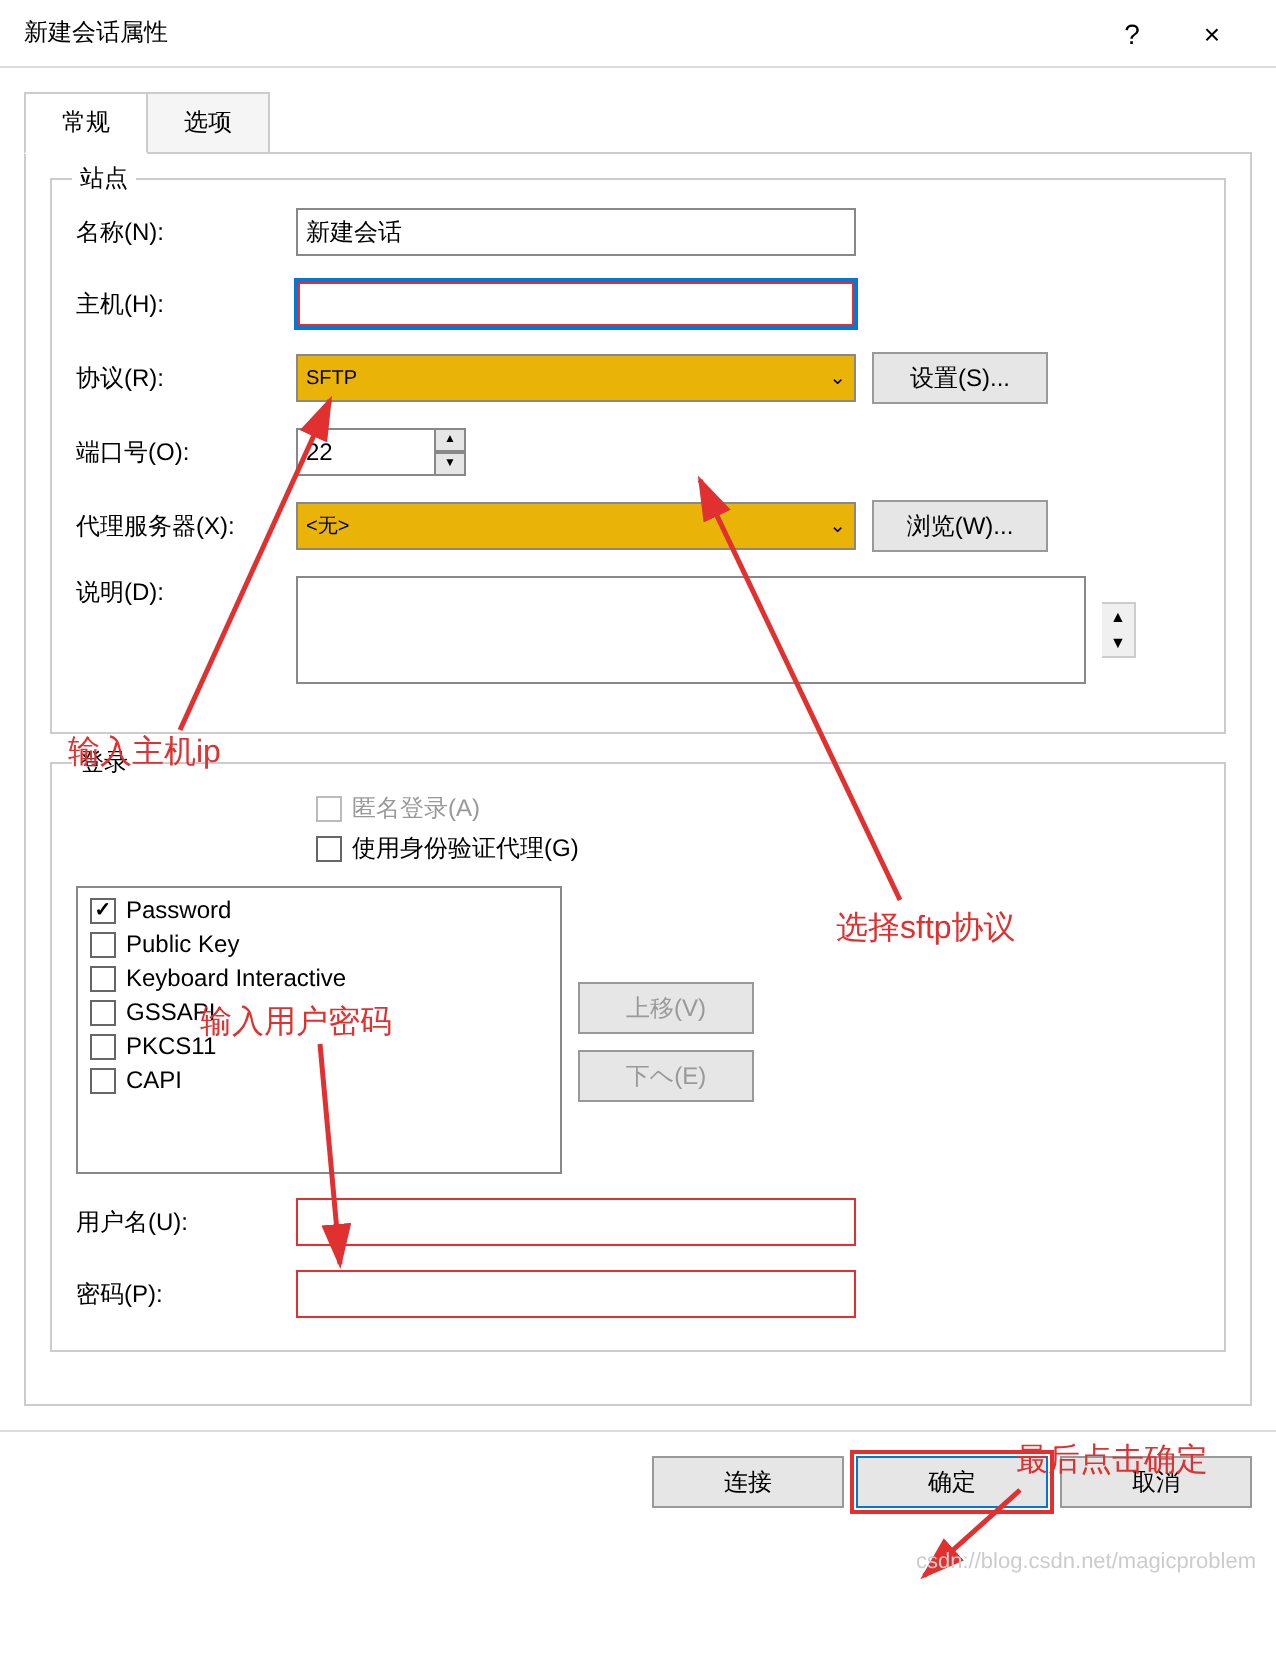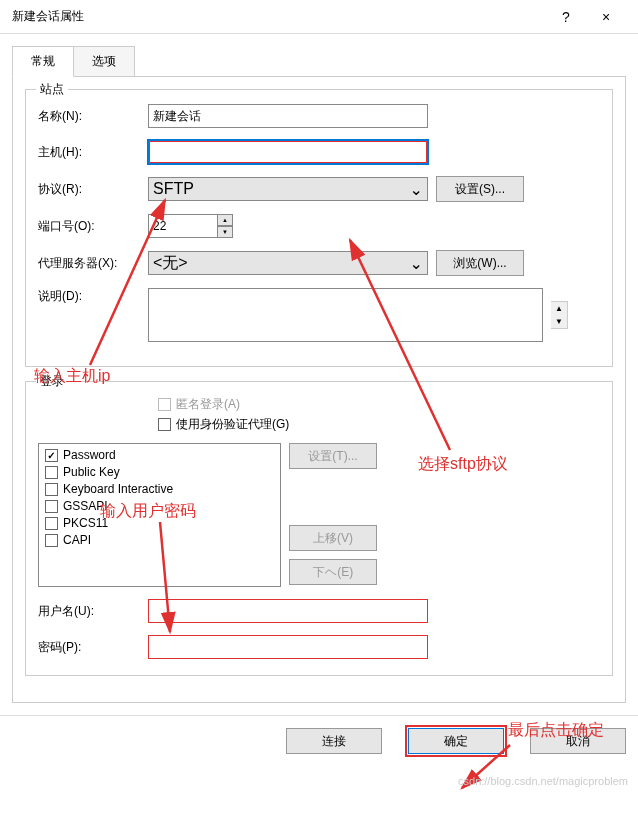--- a/index.html
+++ b/index.html
@@ -14,21 +14,21 @@
     .tab:not(.active) { background: #f5f5f5; border-left: none; }
     .tabpanel { border: 1px solid #ccc; padding: 12px; }
     .fieldset { border: 1px solid #ccc; margin: 0 0 14px 0; padding: 14px 12px 12px 12px; position: relative; }
     .fieldset-legend { position: absolute; top: -9px; left: 10px; background: #fff; padding: 0 4px; font-size: 12px; }
     .row { display: flex; align-items: center; margin-bottom: 12px; min-height: 24px; }
     .row-label { width: 110px; font-size: 12px; }
     .row-field { flex: 1; display: flex; align-items: center; gap: 8px; }
     .input { height: 24px; border: 1px solid #888; background: #fff; padding: 0 4px; font-size: 12px; font-family: inherit; }
     .input-name { width: 280px; }
     .input-host { width: 280px; border: 2px solid #e03030; outline: 2px solid #0078d7; outline-offset: -1px; }
-    .select { height: 24px; border: 1px solid #888; background: #e5e5e5; padding: 0 4px; font-size: 16px; display: flex; align-items: center; justify-content: space-between; cursor: default; }
+    .select { height: 24px; border: 1px solid #888; background: #eab308; padding: 0 4px; font-size: 10px; display: flex; align-items: center; justify-content: space-between; cursor: default; }
     .select-protocol { width: 280px; }
     .select-proxy { width: 280px; }
     .btn { height: 26px; padding: 0 14px; border: 1px solid #999; background: #e6e6e6; font-size: 12px; font-family: inherit; cursor: default; display: inline-flex; align-items: center; justify-content: center; min-width: 88px; }
     .btn-disabled { color: #999; }
     .spinner { display: flex; align-items: center; }
     .spinner-input { width: 70px; height: 24px; border: 1px solid #888; padding: 0 4px; font-size: 12px; font-family: inherit; }
     .spinner-btns { display: flex; flex-direction: column; margin-left: -1px; }
     .spinner-btn { height: 12px; width: 16px; border: 1px solid #888; background: #e6e6e6; font-size: 6px; text-align: center; line-height: 10px; cursor: default; }
     .textarea { width: 395px; height: 54px; border: 1px solid #888; background: #fff; padding: 2px 4px; font-size: 12px; font-family: inherit; resize: none; }
     .textarea-wrap { display: flex; }
@@ -37,21 +37,21 @@
     .checkbox-row { display: flex; align-items: center; margin-bottom: 3px; font-size: 12px; }
     .checkbox { width: 13px; height: 13px; border: 1px solid #666; margin-right: 5px; display: inline-flex; align-items: center; justify-content: center; font-size: 10px; background: #fff; cursor: default; }
     .checkbox.checked::after { content: "✓"; color: #000; font-weight: bold; }
     .checkbox.disabled { border-color: #bbb; }
     .indent { margin-left: 120px; }
     .method-row { display: flex; align-items: flex-start; margin-bottom: 12px; }
     .method-list { width: 243px; height: 144px; border: 1px solid #888; background: #fff; padding: 4px 6px; }
     .method-side { display: flex; flex-direction: column; gap: 8px; margin-left: 8px; }
     .input-user { width: 280px; border: 1px solid #e03030; }
     .input-pass { width: 280px; border: 1px solid #e03030; }
-    .buttons { display: flex; justify-content: flex-end; gap: 26px; padding: 12px; border-top: 1px solid #ddd; }
+    .buttons { display: flex; justify-content: flex-end; gap: 6px; padding: 12px; border-top: 1px solid #ddd; }
     .btn-ok { outline: 2px solid #e03030; outline-offset: 1px; border: 1px solid #0078d7; }
     .annotation { position: absolute; color: #e03030; font-size: 16px; font-weight: normal; pointer-events: none; }
     .arrow-svg { position: absolute; pointer-events: none; }
     .watermark { position: absolute; right: 10px; bottom: 48px; color: #ccc; font-size: 11px; pointer-events: none; }
   </style>
 </head>
 <body>
 
 <div class="titlebar">
   <span class="titlebar-title">新建会话属性</span>
@@ -164,21 +164,20 @@
           <div class="checkbox-row">
               <span class="checkbox"></span>
               <span>PKCS11</span>
             </div>
           <div class="checkbox-row">
               <span class="checkbox"></span>
               <span>CAPI</span>
             </div>
         </div>
         <div class="method-side">
-          <button class="btn btn-disabled">设置(T)...</button>
           <div style="height:40px;"></div>
           <button class="btn btn-disabled">上移(V)</button>
           <button class="btn btn-disabled">下ヘ(E)</button>
         </div>
       </div>
 
       <div class="row">
         <span class="row-label">用户名(U):</span>
         <div class="row-field">
           <input class="input input-user" value="" style="">

